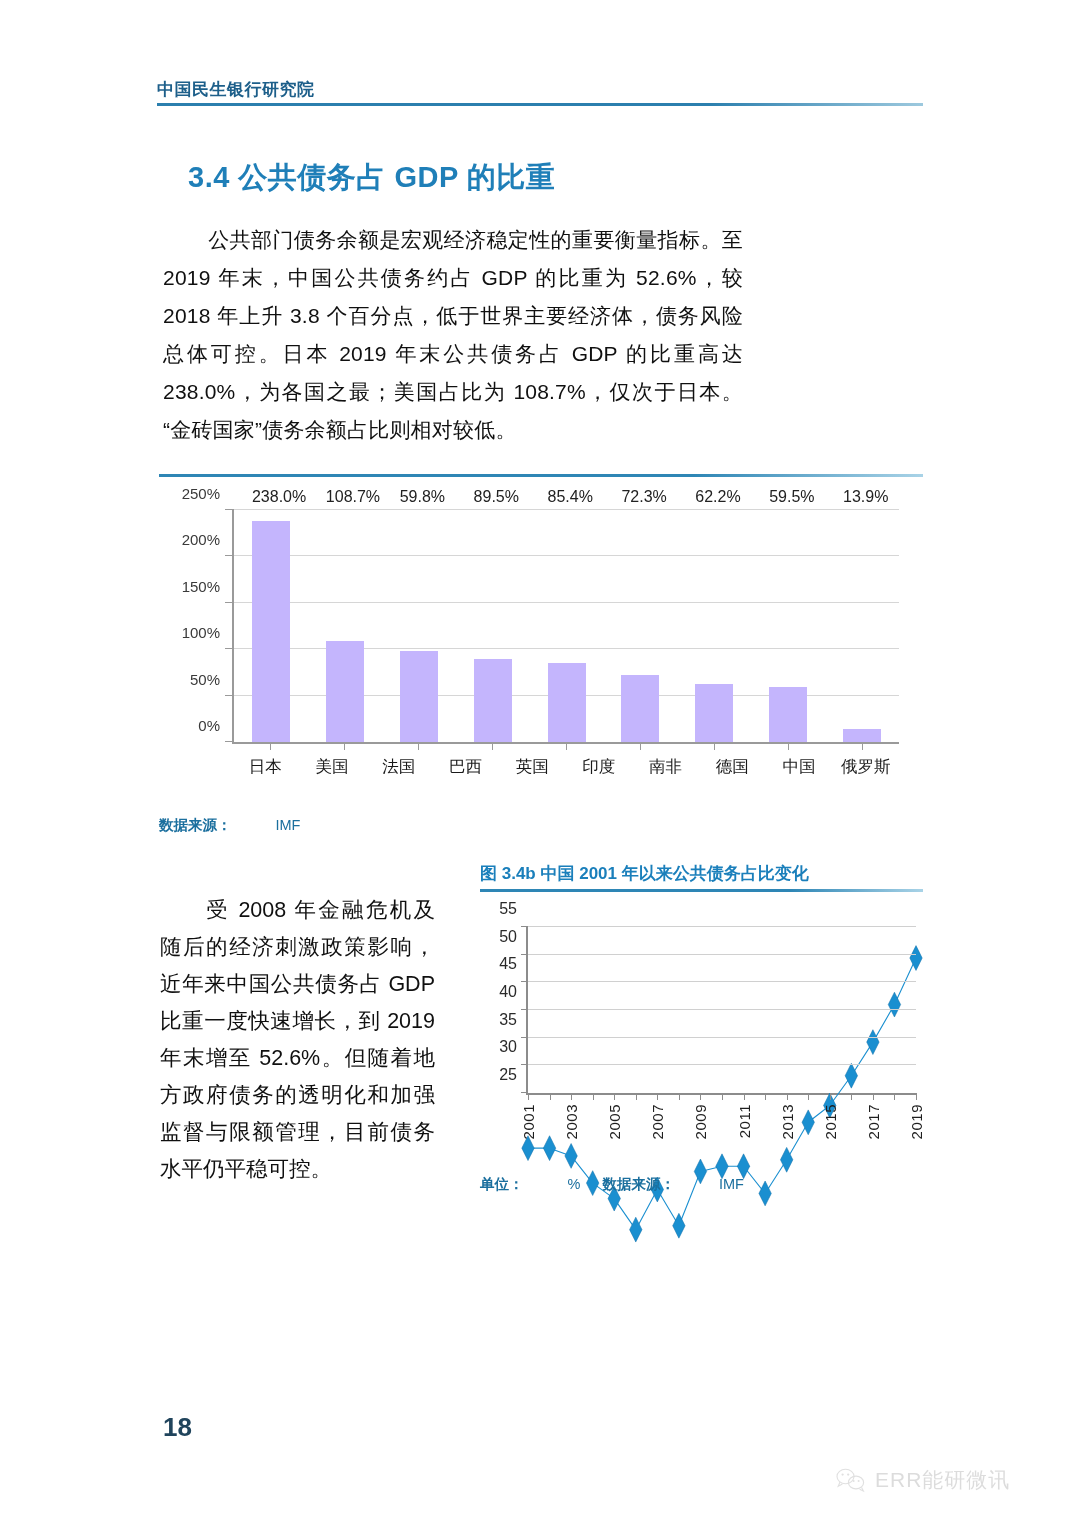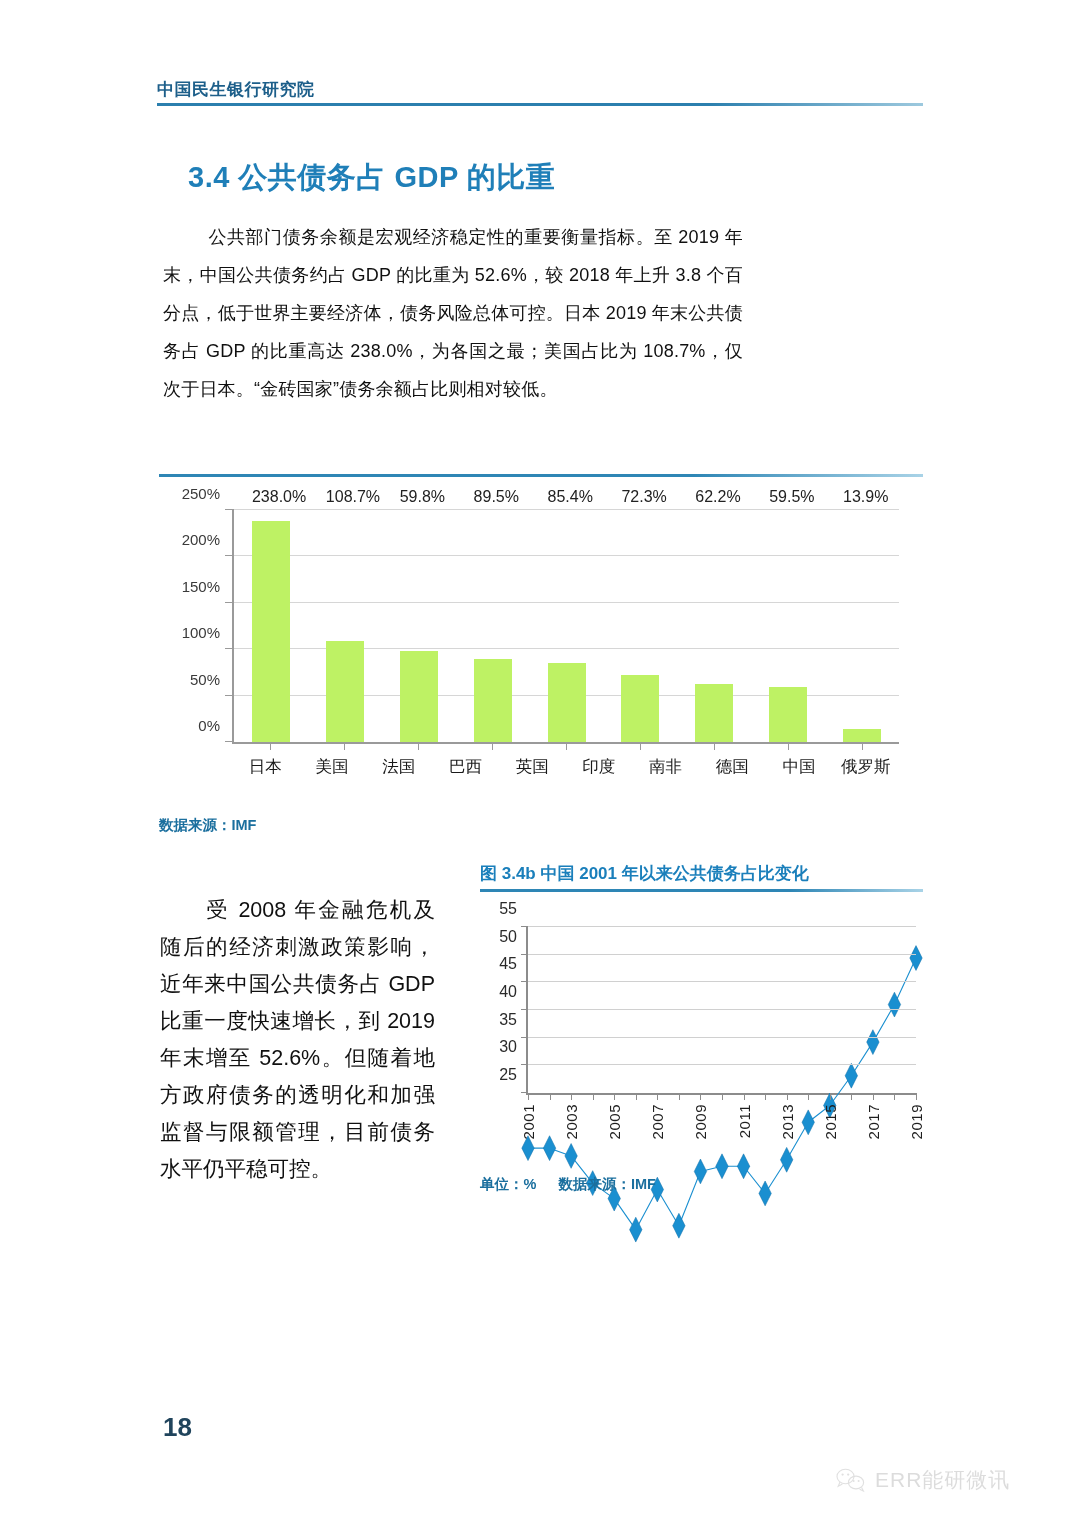--- a/index.html
+++ b/index.html
@@ -53,21 +53,21 @@
     letter-spacing: 0.5px;
     white-space: nowrap;
   }
 
   
   .body-para {
     position: absolute;
     left: 163px;
     top: 200px;
     width: 580px;
-    font-size: 18px;
+    font-size: 21px;
     line-height: 38px;
     text-align: justify;
     text-align-last: left;
     color: #101010;
     letter-spacing: 0.2px;
   }
   .body-para .indent { display: inline-block; width: 45px; }
 
   
   .fig-caption {
@@ -82,21 +82,21 @@
     height: 3px;
     background: linear-gradient(to right, #2e86b5 0%, #2e86b5 70%, #a9d3e7 100%);
   }
   .fig-source {
     position: absolute;
     font-size: 14.5px;
     font-weight: 700;
     color: #1b6f9e;
     white-space: nowrap;
   }
-  .fig-source .val { font-weight: 700; }
+  .fig-source .val { font-weight: 400; margin-left: 44px; }
 
   
   #fig-a {
     position: absolute;
     left: 165px;
     top: 492px;
     width: 750px;
     height: 300px;
   }
   .bc-plot {
@@ -140,21 +140,21 @@
     position: relative;
     height: 100%;
     flex: 1 1 0;
     display: flex;
     flex-direction: column;
     justify-content: flex-end;
     align-items: center;
   }
   .bc-bar {
     width: 38px;
-    background: #bef264;
+    background: #c4b5fd;
   }
   .bc-bar.hl { background: #1478b4; }
   .bc-val {
     position: absolute;
     bottom: 100%;
     margin-bottom: 4px;
     font-size: 16px;
     color: #222;
     white-space: nowrap;
   }

